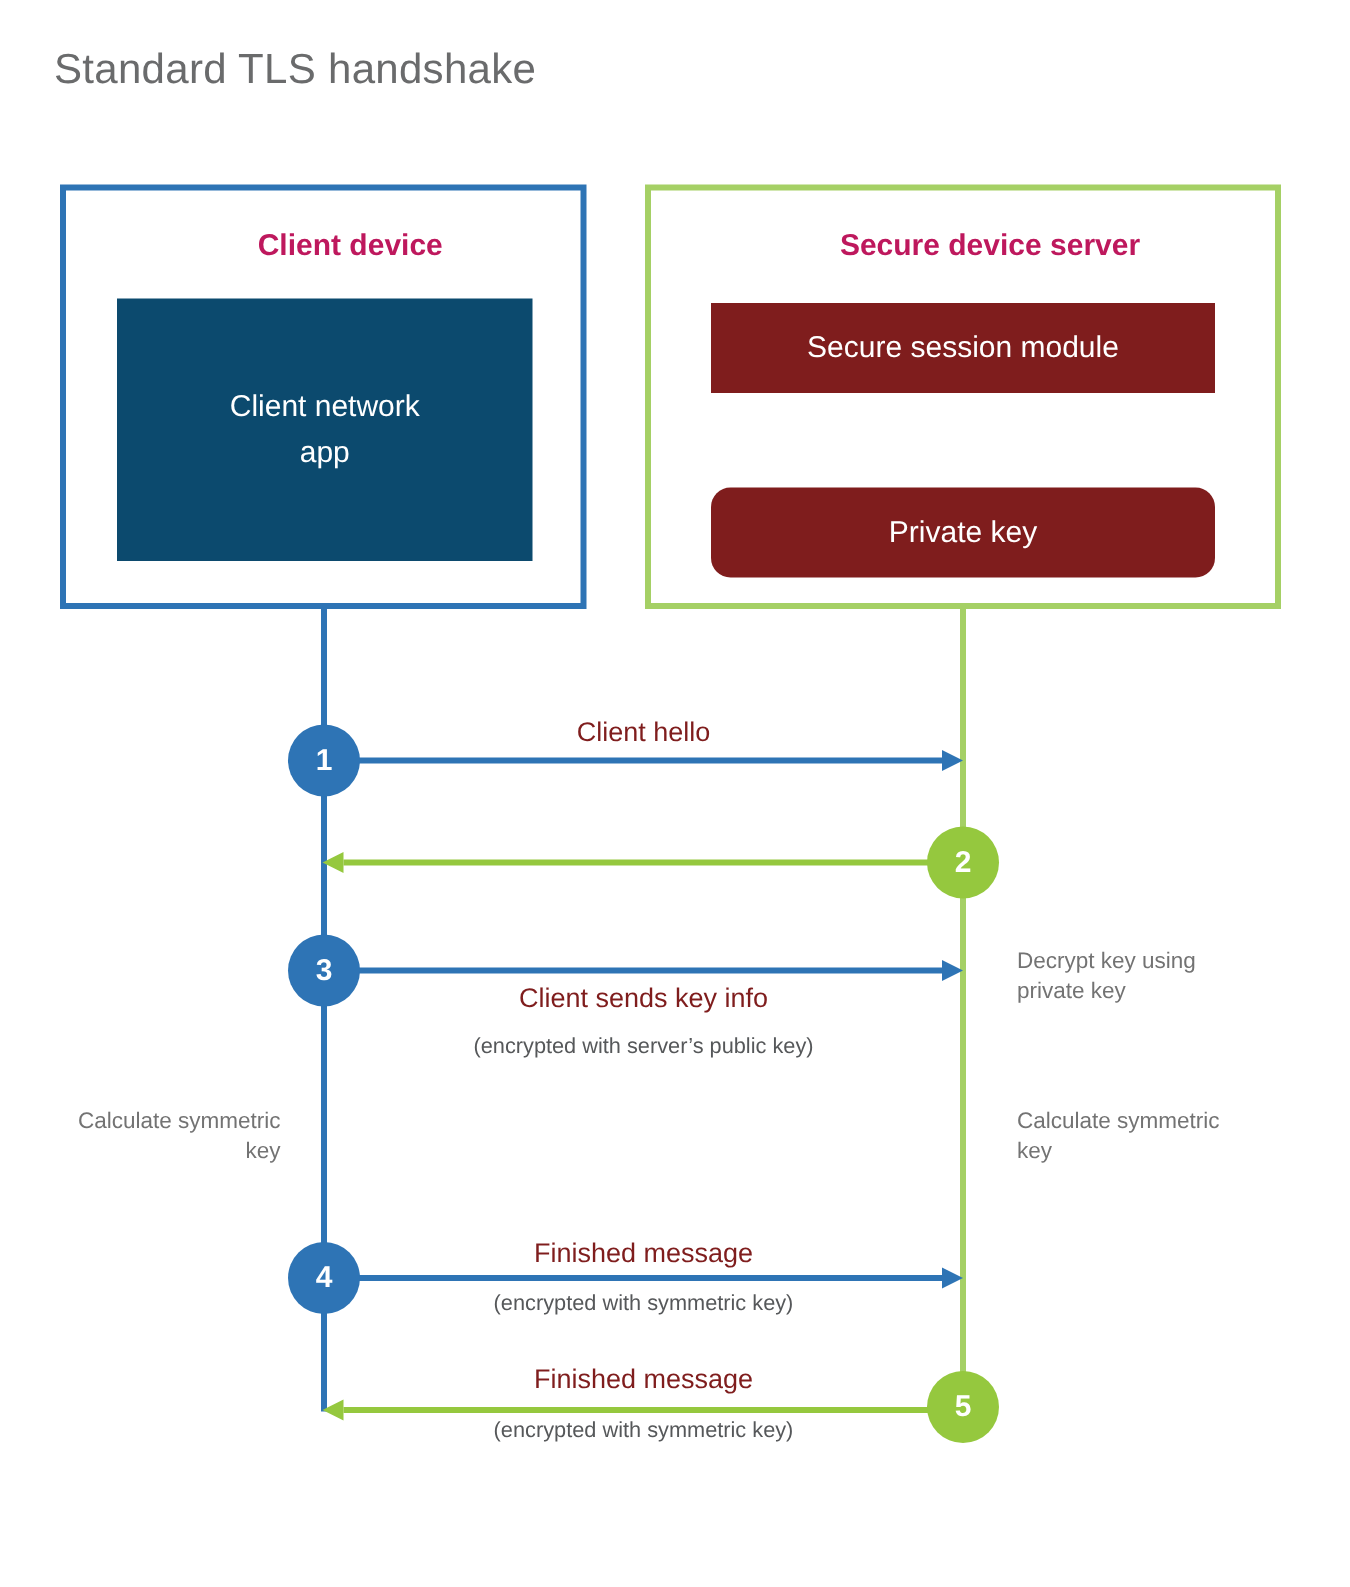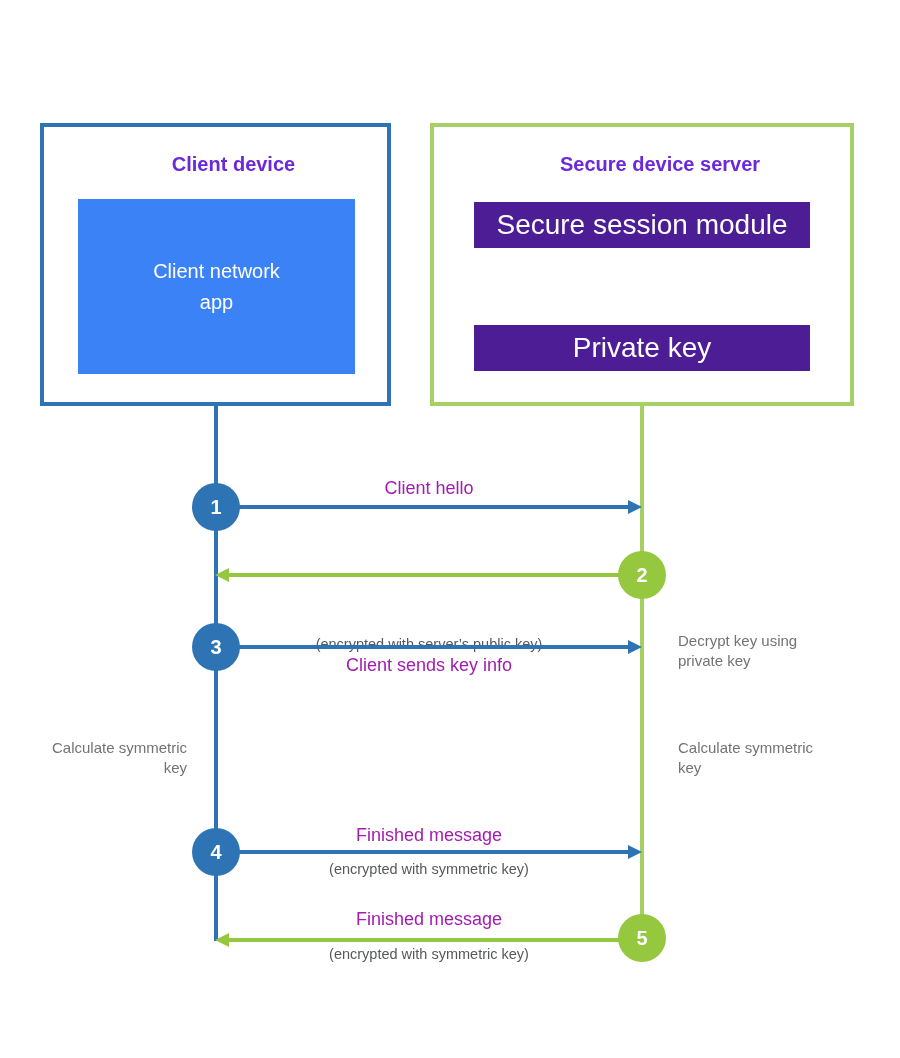--- a/index.html
+++ b/index.html
@@ -15,36 +15,36 @@
     position: absolute; left: 36px; top: 30px;
     font-size: 28px; font-weight: 300; color: #6a6b6c; letter-spacing: 0.2px;
   }
 
   
   .actor-box { position: absolute; top: 123px; height: 283px; background: #ffffff; }
   .client-box { left: 40px; width: 351px; border: 4px solid #2e74b5; }
   .server-box { left: 430px; width: 424px; border: 4px solid #a5d065; }
   .actor-title {
     display: block; text-align: center; margin-top: 26px;
-    font-size: 20px; font-weight: 700; color: #6d28d9; margin-left: 36px;
+    font-size: 20px; font-weight: 700; color: #be185d; margin-left: 36px;
   }
   .client-app {
     position: absolute; left: 78px; top: 199px; width: 277px; height: 175px;
-    background: #3b82f6; display: flex; align-items: center; justify-content: center;
+    background: #0c4a6e; display: flex; align-items: center; justify-content: center;
   }
   .client-app span {
     color: #ffffff; font-size: 20px; text-align: center;
     max-width: 160px; line-height: 1.55;
   }
   .server-bar {
-    position: absolute; left: 474px; width: 336px; height: 46px;
-    background: #4c1d95; color: #ffffff; font-size: 28px;
+    position: absolute; left: 474px; width: 336px; height: 60px;
+    background: #7f1d1d; color: #ffffff; font-size: 20px;
     display: flex; align-items: center; justify-content: center;
   }
-  .bar-0 { top: 202px; } .bar-1 { top: 263px; } .bar-2 { top: 325px; }
+  .bar-0 { top: 202px; } .bar-1 { top: 263px; } .bar-2 { top: 325px; border-radius: 13px; }
 
   
   .lifeline { position: absolute; top: 406px; width: 4px; }
   .lifeline.blue  { left: 214px; height: 535px; background: #2e74b5; }
   .lifeline.green { left: 640px; height: 532px; background: #a5d065; }
 
   
   .step-circle {
     position: absolute; width: 48px; height: 48px; border-radius: 50%;
     display: flex; align-items: center; justify-content: center;
@@ -65,42 +65,43 @@
   .arrow-head.green { border-right: 14px solid #95c83e; left: 215px; }
   .y1.arrow-line { top: 505px; } .y1.arrow-head { top: 500px; }
   .y2.arrow-line { top: 573px; } .y2.arrow-head { top: 568px; }
   .y3.arrow-line { top: 645px; } .y3.arrow-head { top: 640px; }
   .y4.arrow-line { top: 850px; } .y4.arrow-head { top: 845px; }
   .y5.arrow-line { top: 938px; } .y5.arrow-head { top: 933px; }
 
   
   .msg-label {
     position: absolute; left: 179px; width: 500px; text-align: center;
-    font-size: 18px; color: #a21caf;
+    font-size: 18px; color: #7f1d1d;
   }
   .msg-sub {
     position: absolute; left: 179px; width: 500px; text-align: center;
     font-size: 14.5px; color: #56585a;
   }
   .l1 { top: 478px; } .l2 { top: 548px; }
-  .l3 { top: 655px; } .s3 { top: 636px; }
+  .l3 { top: 655px; } .s3 { top: 690px; }
   .l4 { top: 825px; } .s4 { top: 861px; }
   .l5 { top: 909px; } .s5 { top: 946px; }
 
   
   .side-note { position: absolute; font-size: 15px; color: #737373; line-height: 1.3; }
   .note-decrypt    { left: 678px; top: 631px; width: 150px; text-align: left; }
   .note-calc-left  { left: 36px;  top: 738px; width: 151px; text-align: right; }
   .note-calc-right { left: 678px; top: 738px; width: 150px; text-align: left; }
 </style>
 </head>
 <body>
 
 <div id="canvas">
 
+  <div class="diagram-title">Standard TLS handshake</div>
 
   <div class="actor-box client-box">
     <span class="actor-title">Client device</span>
   </div>
   <div class="client-app">
     <span>Client network app</span>
   </div>
 
   <div class="actor-box server-box">
     <span class="actor-title">Secure device server</span>

